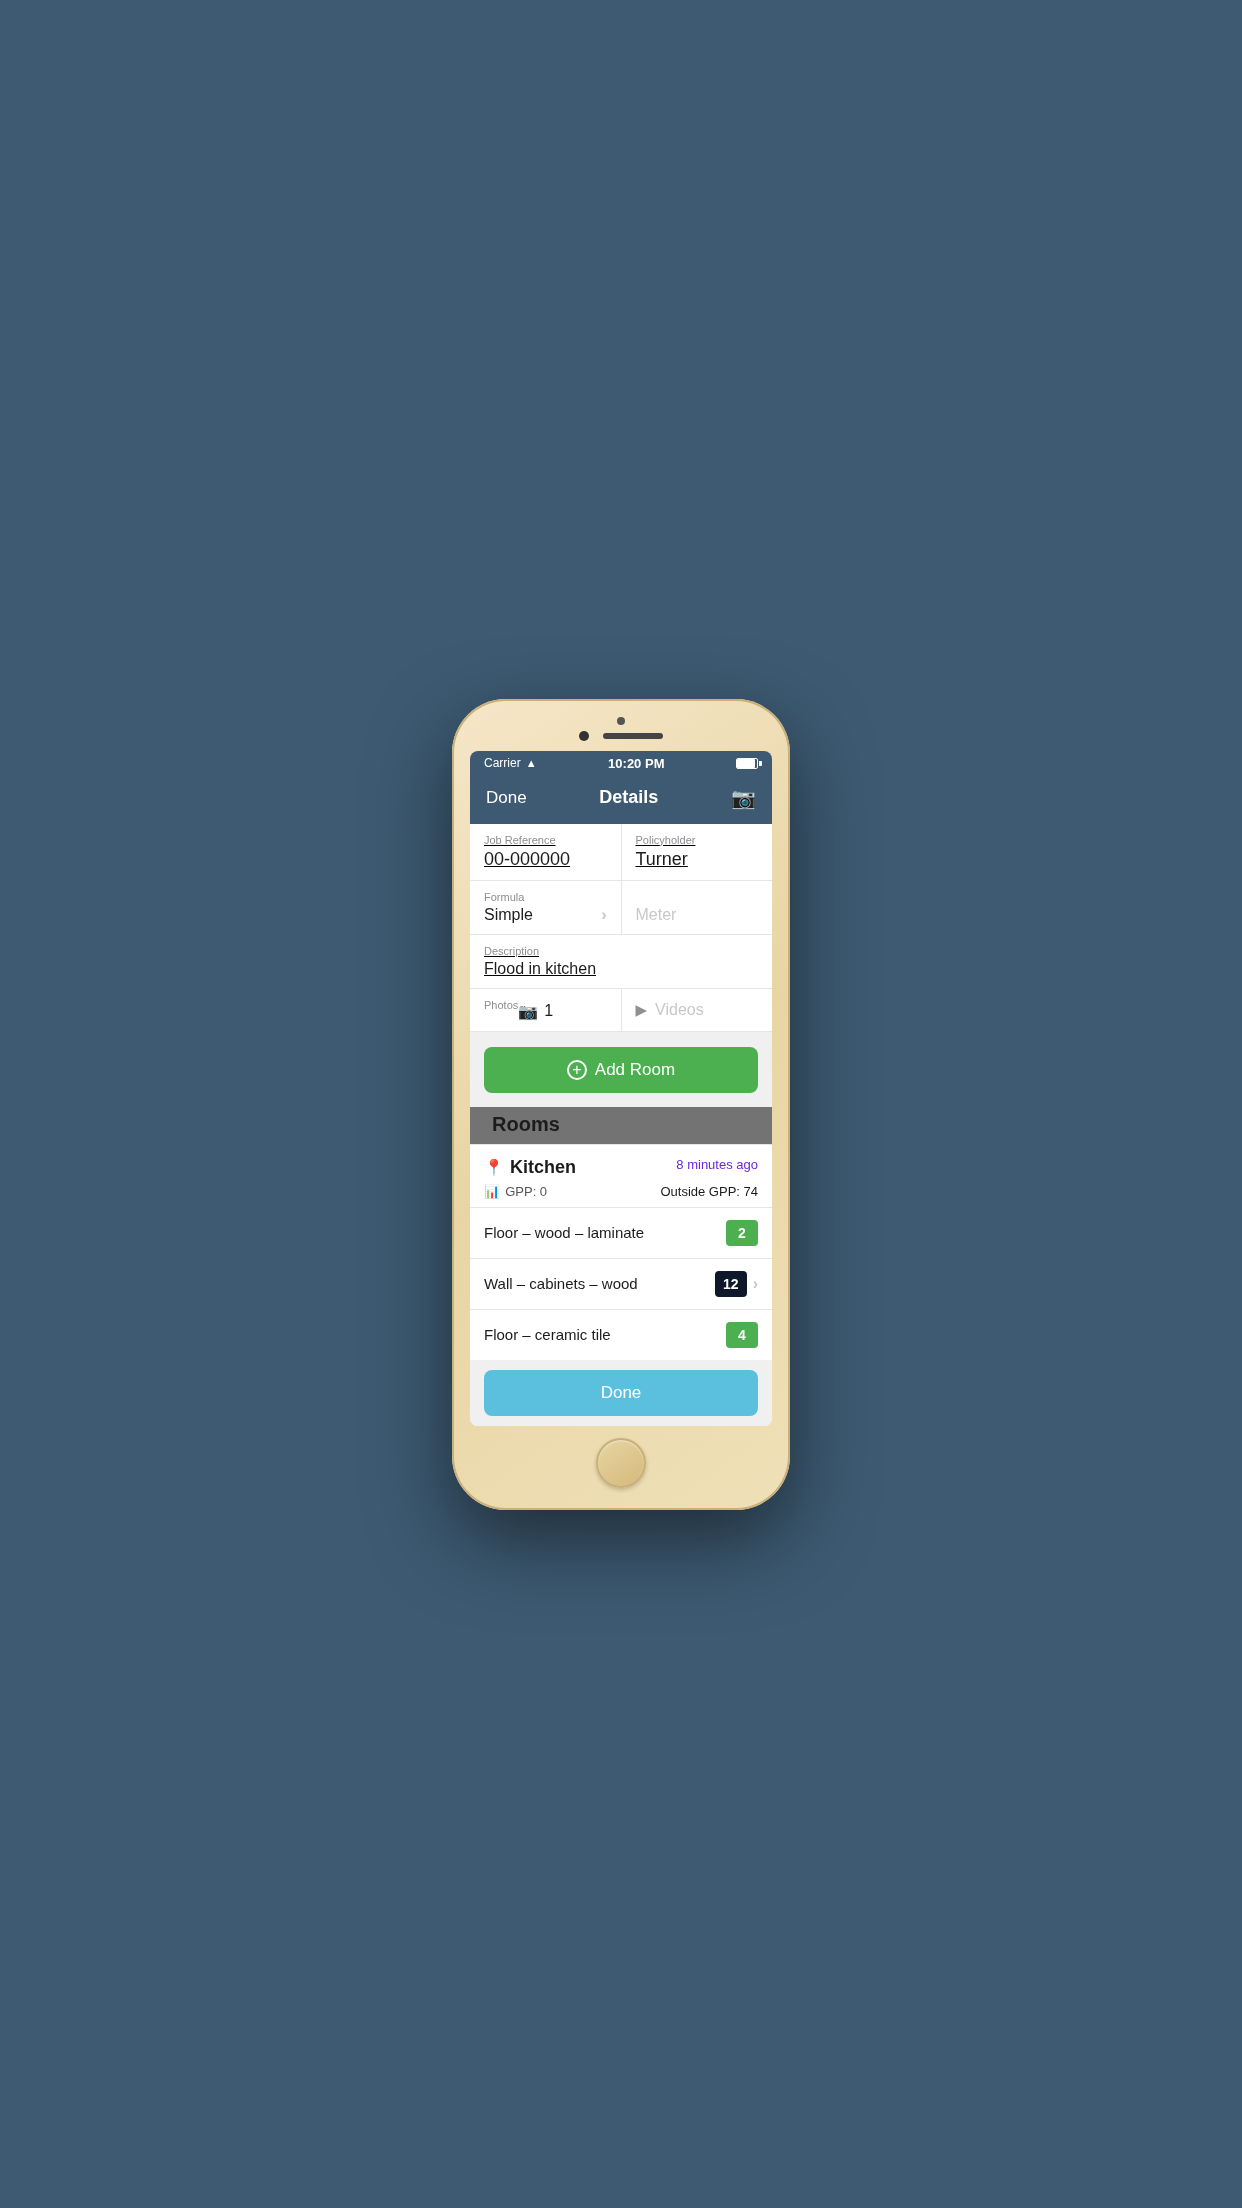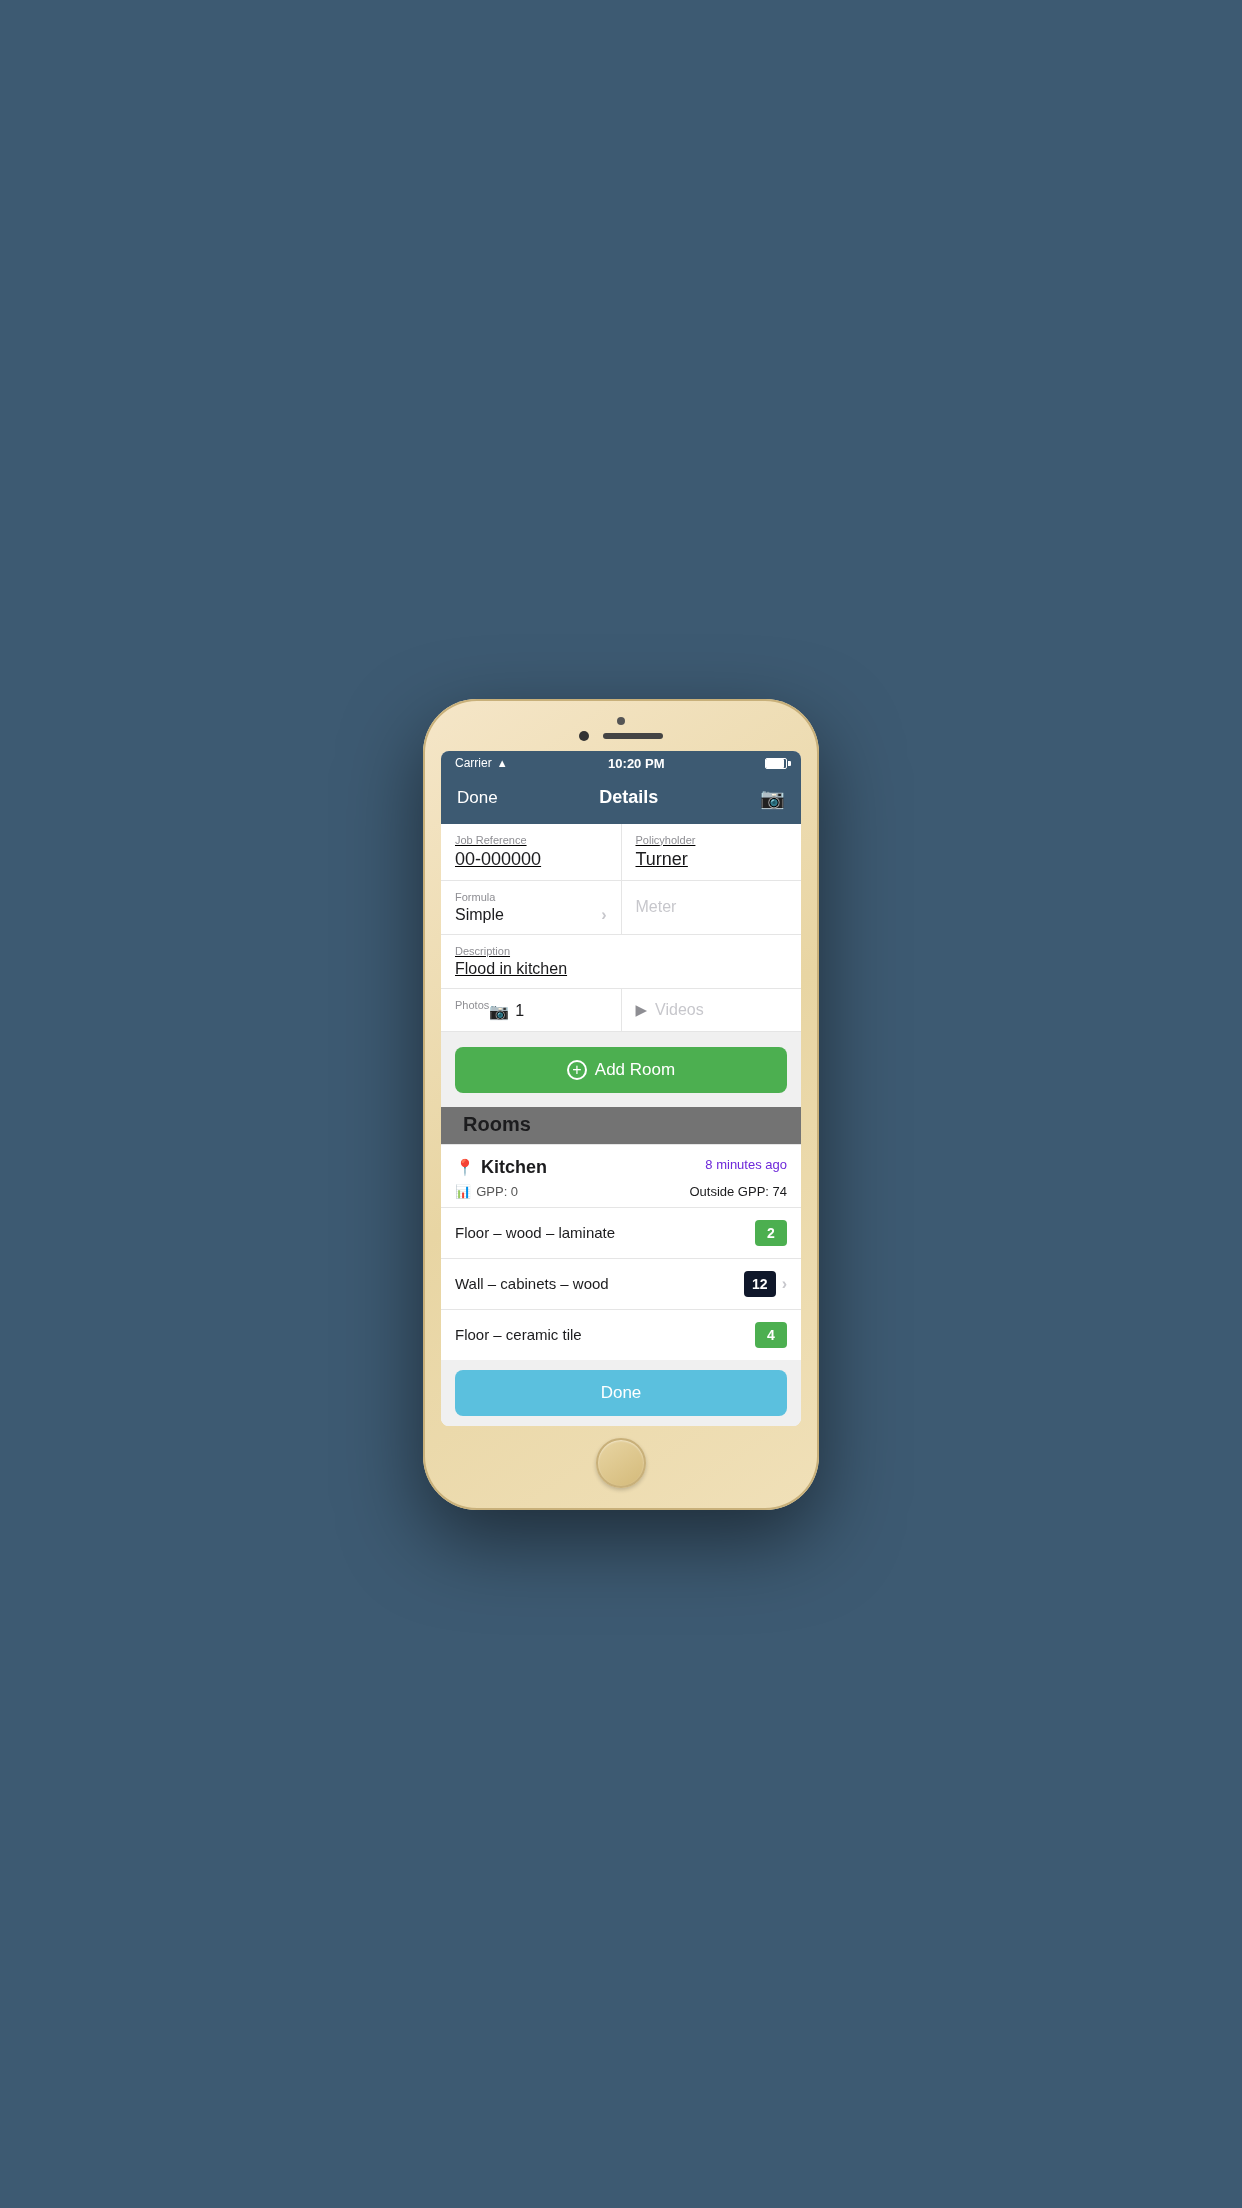--- a/index.html
+++ b/index.html
@@ -7,21 +7,21 @@
     body {
       background-color: #3d5a72;
       display: flex;
       justify-content: center;
       align-items: center;
       min-height: 100vh;
       font-family: -apple-system, BlinkMacSystemFont, 'Helvetica Neue', sans-serif;
     }
 
     .phone-frame {
-      width: 396px;
+      width: 338px;
       min-height: 736px;
       background: linear-gradient(145deg, #f5e6c8, #e8d5a3, #f0e0b8);
       border-radius: 54px;
       padding: 18px;
       box-shadow: 0 30px 80px rgba(0,0,0,0.5), inset 0 0 0 2px #c8b07a;
       position: relative;
       display: flex;
       flex-direction: column;
     }
 
@@ -150,21 +150,21 @@
     }
     .field-value {
       font-size: 18px;
       color: #1c1c1e;
       font-weight: 300;
     }
     .field-value.medium { font-size: 16px; }
 
     .formula-row {
       display: flex;
-      align-items: center;
+      align-items: flex-end;
       border-bottom: 1px solid #e5e5e5;
     }
     .formula-cell {
       flex: 1;
       padding: 10px 14px;
       border-right: 1px solid #e5e5e5;
       display: flex;
       flex-direction: column;
     }
     .formula-cell-right {

